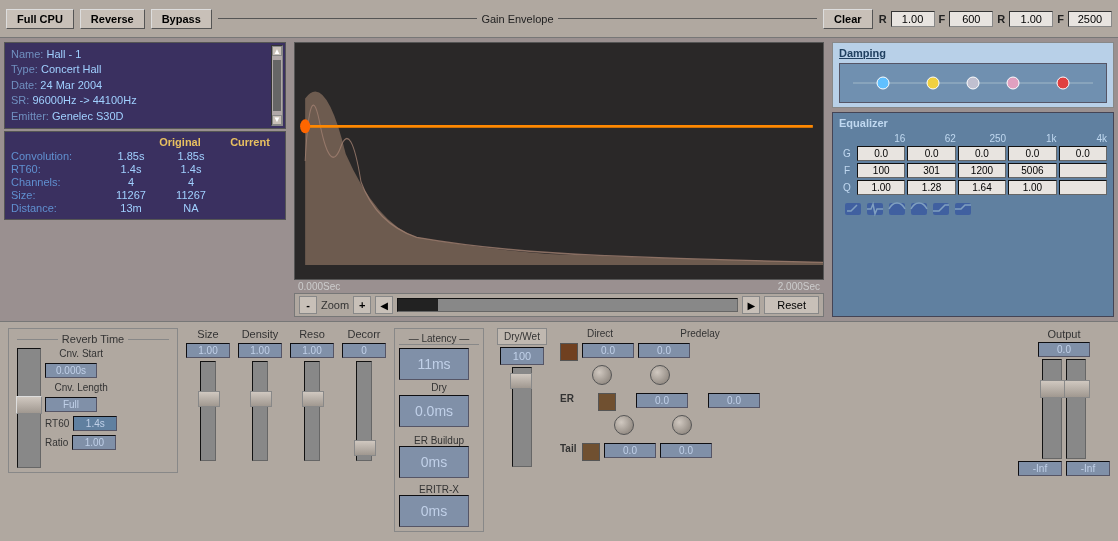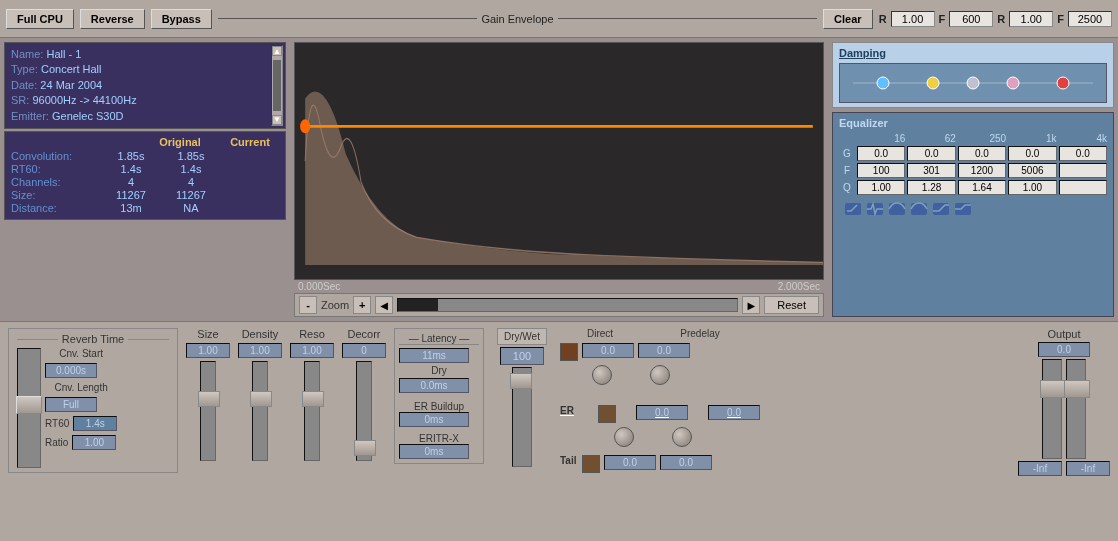--- a/index.html
+++ b/index.html
@@ -461,24 +461,24 @@
     .latency-sublabel {
       font-size: 10px;
       color: #333;
       text-align: center;
     }
 
     .latency-input {
       background: #8090a8;
       border: 1px inset #556;
       color: #c0d0e8;
-      font-size: 10px;
+      font-size: 14px;
       text-align: center;
       width: 60px;
-      padding: 1px 2px;
+      padding: 7px 2px;
     }
 
     .drywet-box {
       display: flex;
       flex-direction: column;
       align-items: center;
       gap: 2px;
       min-width: 60px;
     }
 
@@ -929,21 +929,21 @@
         <input class="dp-input" value="0.0" style="">
         <input class="dp-input" value="0.0" style="">
       </div>
       <div style="display:flex;gap:4px;align-items:center;">
         <div style="width:18px;"></div>
         <div class="dp-knob" style="margin-left:10px;"></div>
         <div style="width:20px;"></div>
         <div class="dp-knob" style="margin-left:10px;"></div>
       </div>
 
-      <div style="margin-top:16px;display:flex;gap:20px;align-items:flex-start;text-decoration:underline;">
+      <div style="margin-top:4px;display:flex;gap:20px;align-items:flex-start;">
         <span class="section-label" style="width:18px;">ER</span>
         <div class="dp-icon" style="background:#705030;"></div>
         <input class="dp-input" value="0.0" style="">
         <input class="dp-input" value="0.0" style="">
       </div>
       <div style="display:flex;gap:4px;align-items:center;">
         <div style="width:18px;"></div>
         <div style="width:18px;"></div>
         <div class="dp-knob" style="margin-left:10px;"></div>
         <div style="width:20px;"></div>

